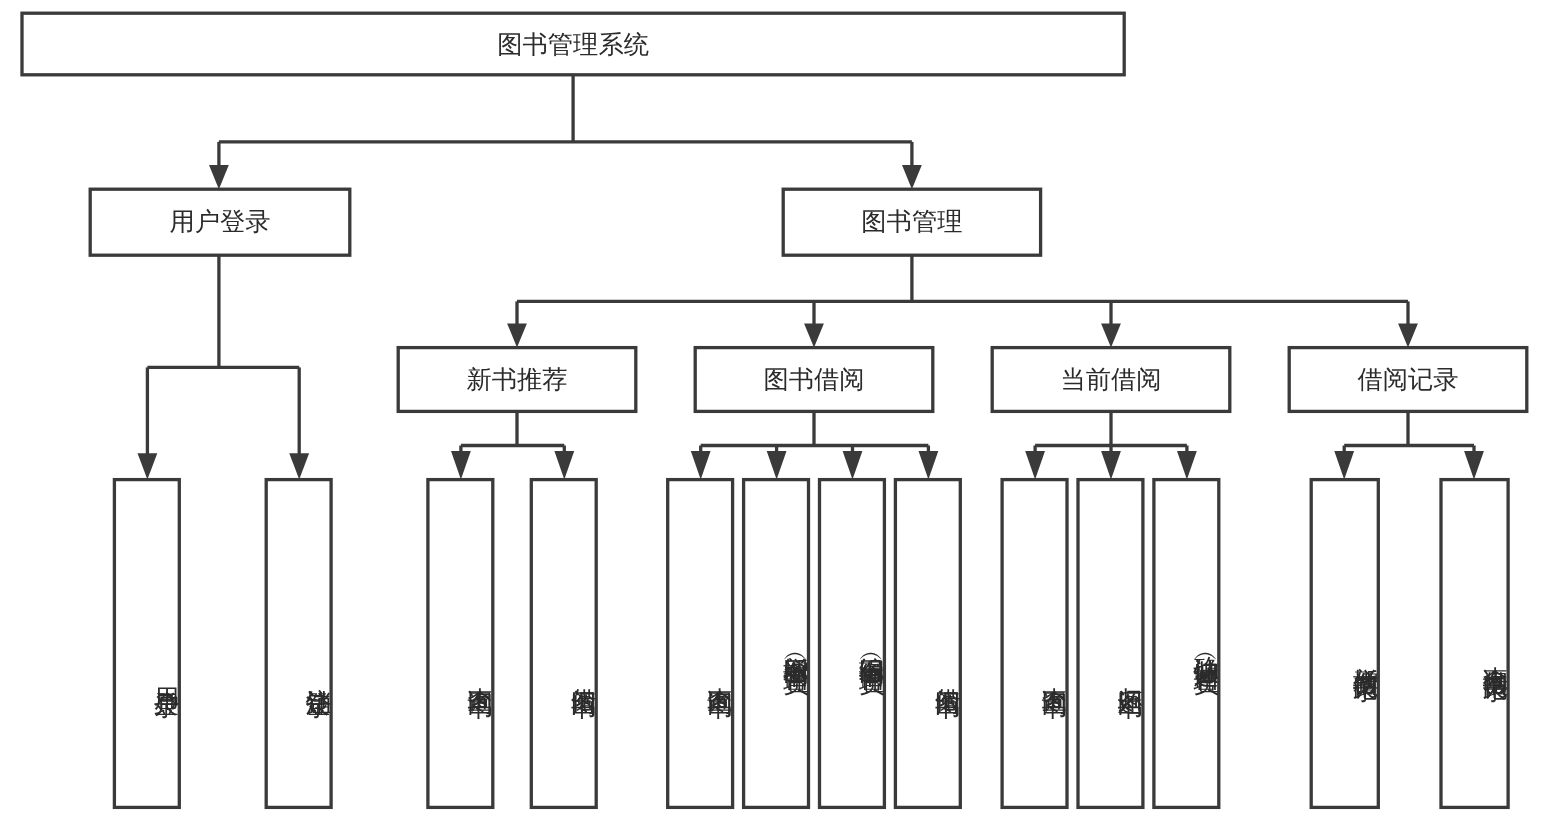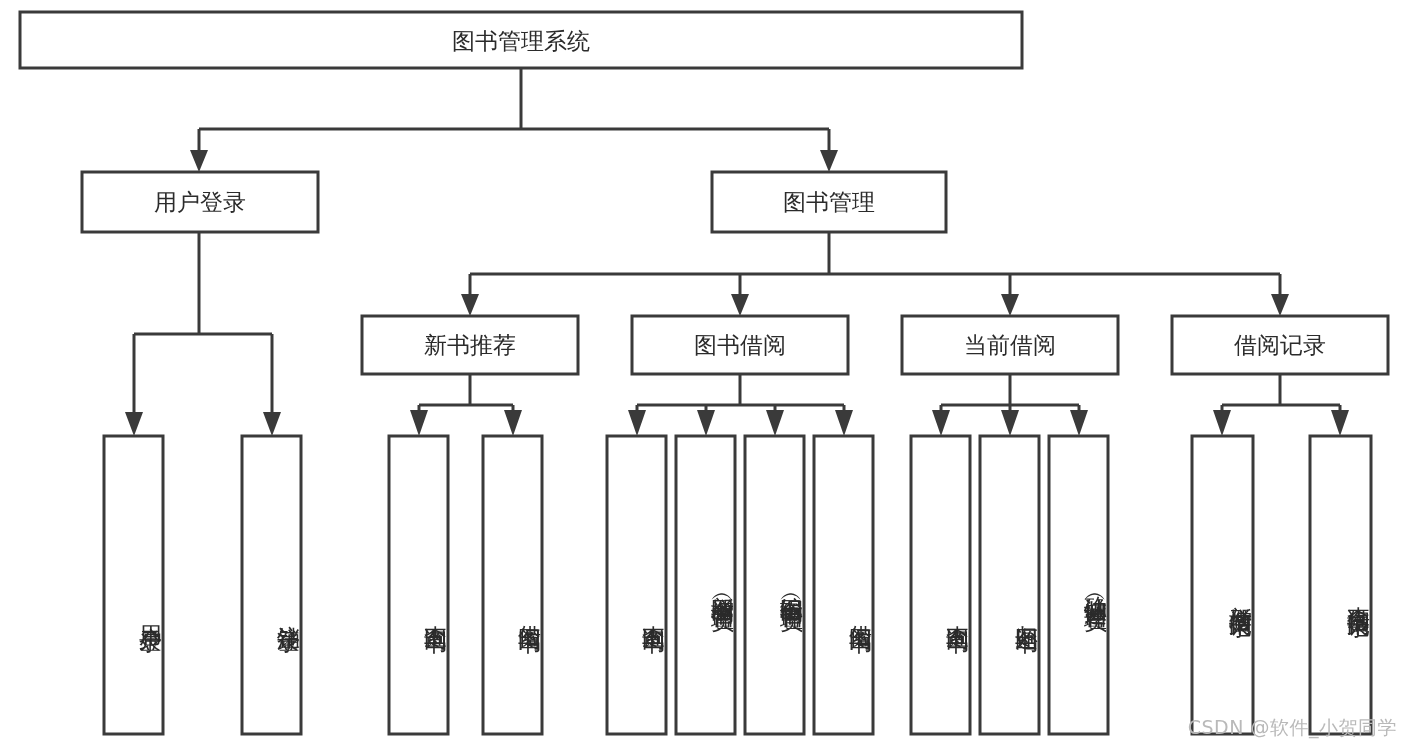--- a/index.html
+++ b/index.html
@@ -205,15 +205,14 @@
   <div class="leaf-label" style="left:745px; top:443px; width:59px; height:288px;">编辑图书（管理员）</div>
   <div class="leaf-label" style="left:814px; top:496px; width:59px; height:230px;">借阅图书</div>
 
   <div class="leaf-label" style="left:911px; top:496px; width:59px; height:230px;">查询图书</div>
   <div class="leaf-label" style="left:980px; top:496px; width:59px; height:230px;">归还图书</div>
   <div class="leaf-label" style="left:1049px; top:443px; width:59px; height:288px;">确认归还（管理员）</div>
 
   <div class="leaf-label" style="left:1192px; top:466px; width:61px; height:255px;">新增借阅记录</div>
   <div class="leaf-label" style="left:1310px; top:466px; width:61px; height:255px;">查询借阅记录</div>
 
-  <div class="watermark">CSDN @软件_小贺同学</div>
 
 </div>
 
 </body></html>

